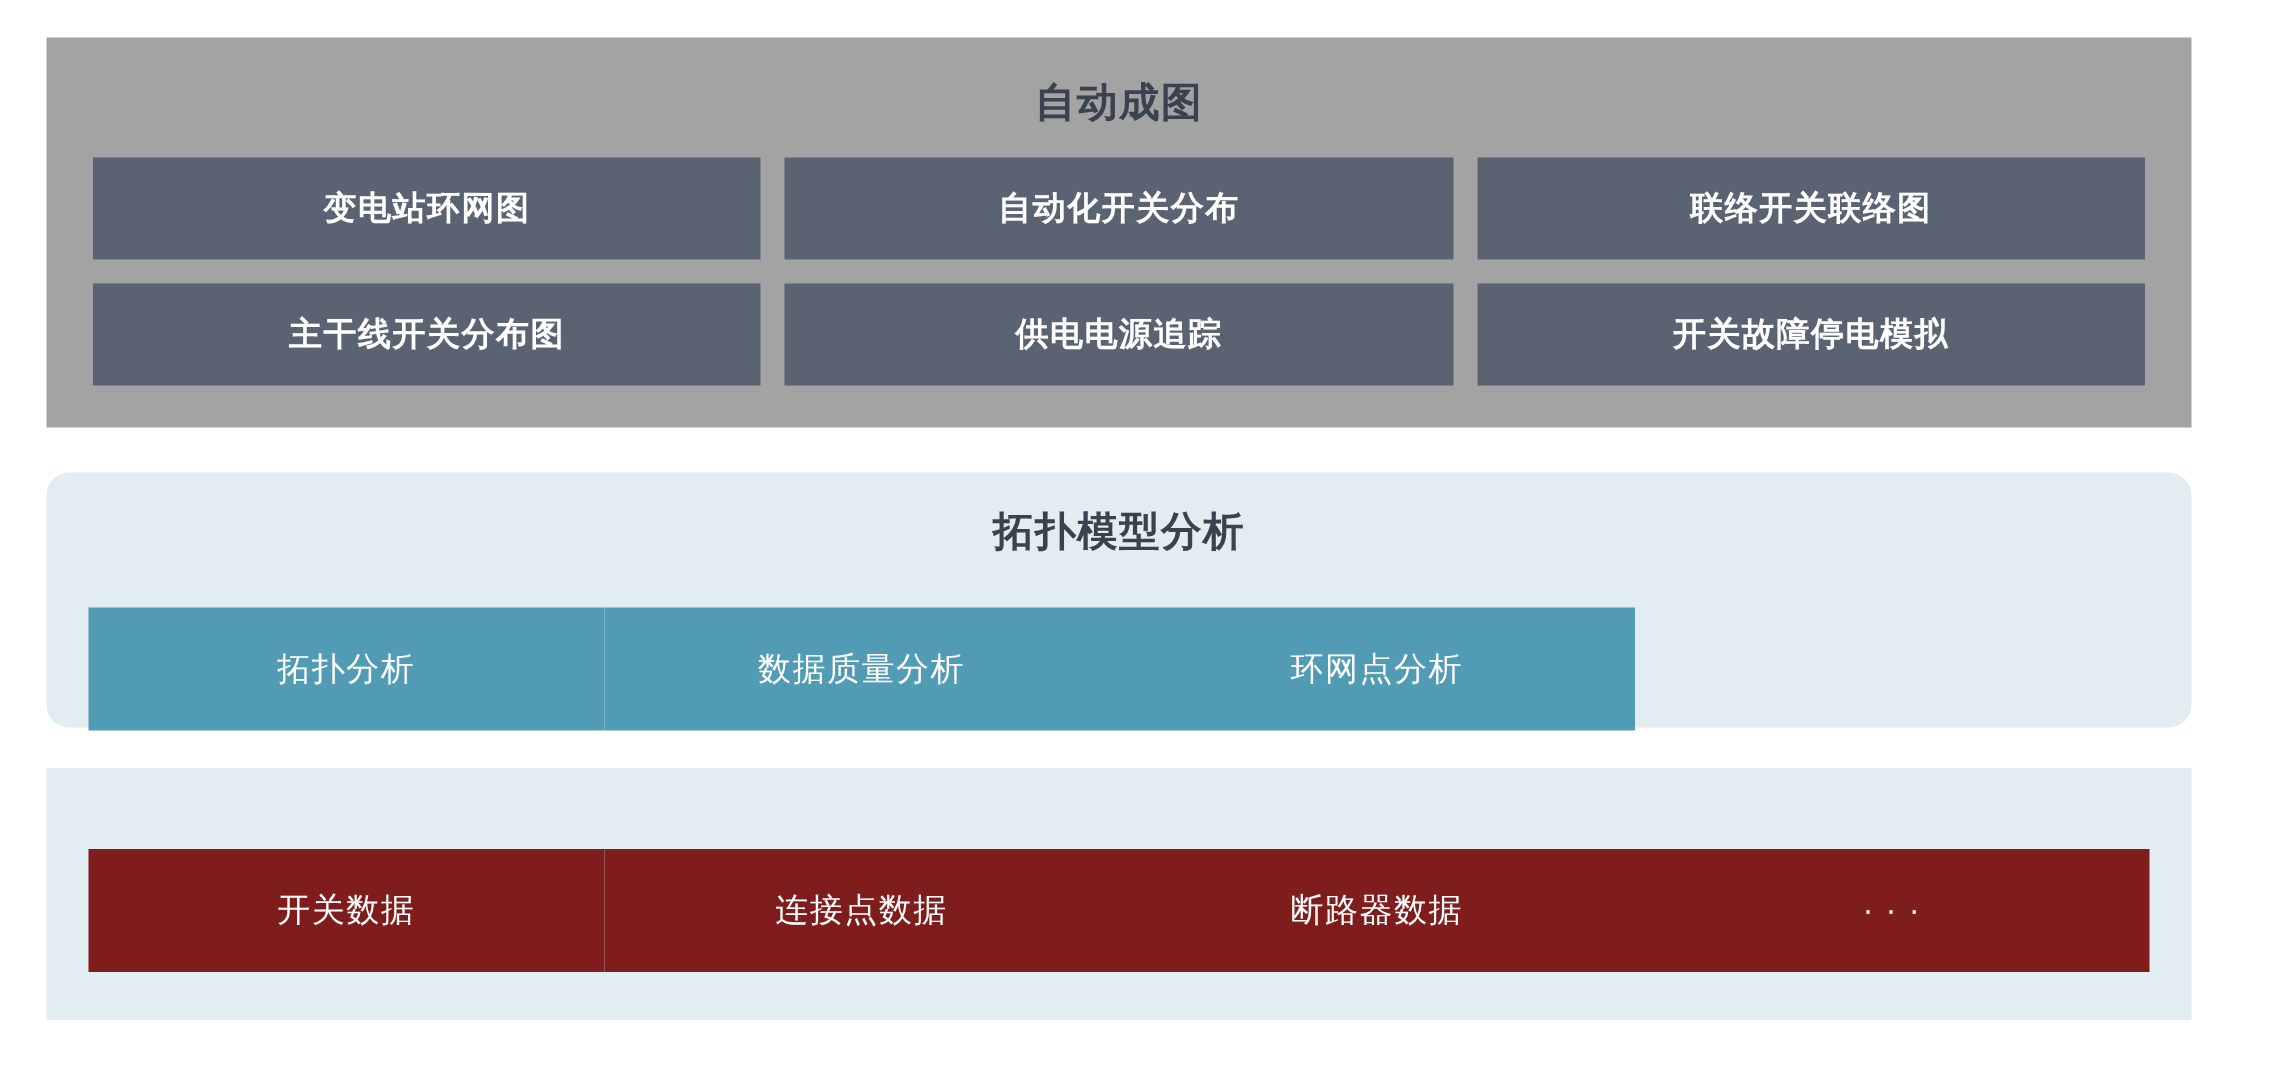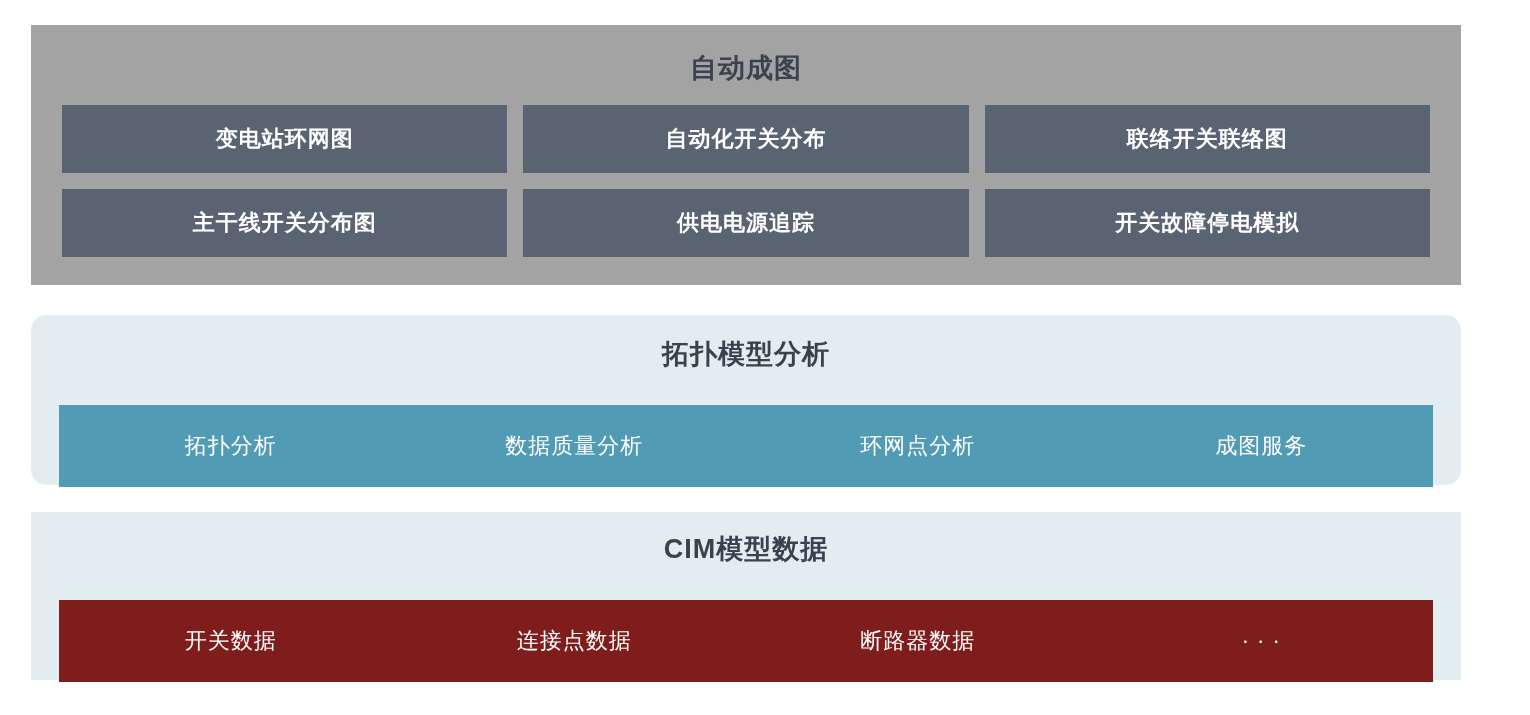--- a/index.html
+++ b/index.html
@@ -106,26 +106,24 @@
       <div class="box box-dark">开关故障停电模拟</div>
     </div>
   </section>
 
   <section class="layer layer-mid">
     <h2 class="layer-title">拓扑模型分析</h2>
     <div class="grid grid-4">
       <div class="box box-teal">拓扑分析</div>
       <div class="box box-teal">数据质量分析</div>
       <div class="box box-teal">环网点分析</div>
-      <div class="box box-teal">成图服务</div>
     </div>
   </section>
 
   <section class="layer layer-bottom">
-    <h2 class="layer-title">CIM模型数据</h2>
     <div class="grid grid-4">
       <div class="box box-blue">开关数据</div>
       <div class="box box-blue">连接点数据</div>
       <div class="box box-blue">断路器数据</div>
       <div class="box box-blue">· · ·</div>
     </div>
   </section>
 
 </div>
 

